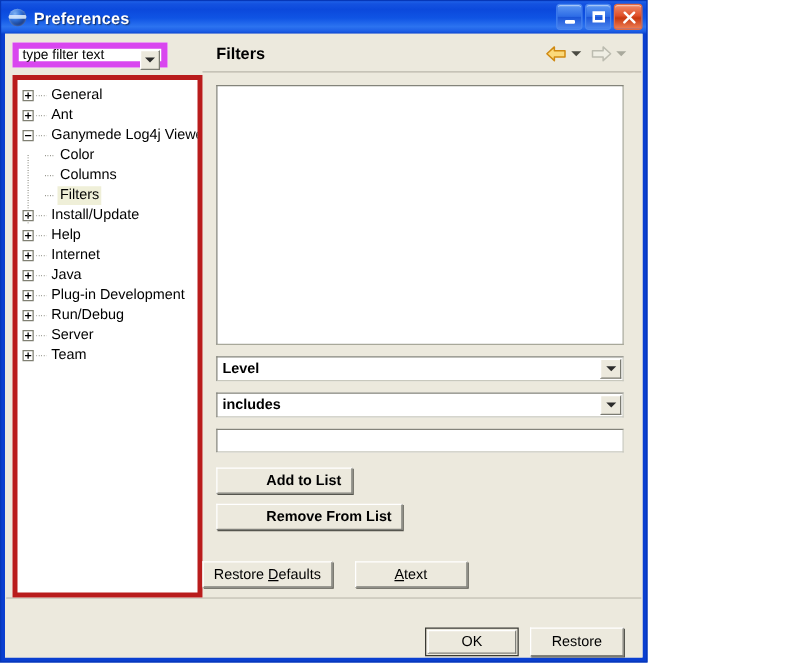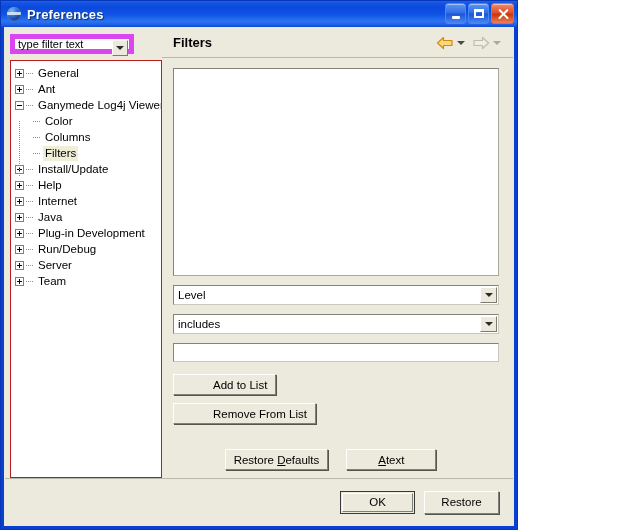--- a/index.html
+++ b/index.html
@@ -134,21 +134,21 @@
     width: 0; height: 0;
     border-left: 4px solid transparent;
     border-right: 4px solid transparent;
     border-top: 4px solid #2b2b2b;
   }
 
   #tree-wrap {
     margin: 6px 0 0 0;
     flex: 1; min-height: 0;
     background: #ffffff;
-    border: 1px solid #b91c1c;
+    border: 4px solid #b91c1c;
     box-sizing: border-box;
     overflow: hidden;
     position: relative;
   }
   #tree {
     padding: 4px 0 0 4px;
     font-size: 11.5px; color: #000000;
   }
   .tnode {
     display: flex; align-items: center;
@@ -214,21 +214,21 @@
     border-right: 4px solid transparent;
     border-top: 4px solid #4a4a42;
     margin-right: 4px;
   }
   .nav-caret.dim { border-top-color: #a9a99c; }
 
   #right-body {
     flex: 1; min-height: 0;
     padding: 10px 14px 0 11px;
     box-sizing: border-box;
-    display: flex; flex-direction: column;
+    display: flex; flex-direction: column; font-weight: bold;
   }
   #list-box {
     height: 208px; flex: none;
     background: #ffffff;
     border: 1px solid #a8a89a;
     border-top-color: #83837a; border-left-color: #83837a;
     box-sizing: border-box;
   }
   .combo-row {
     margin-top: 9px; flex: none;
@@ -272,35 +272,35 @@
     padding: 0 8px; white-space: nowrap;
   }
   #list-buttons { margin-top: 12px; flex: none; }
   #btn-add { margin-bottom: 8px; }
   #list-buttons .sq-btn { display: flex; width: max-content; padding-left: 39px; }
 
   #spacer { flex: 1; min-height: 0; }
 
   #apply-row {
     flex: none;
-    display: flex; justify-content: center; gap: 18px;
+    display: flex; justify-content: flex-start; gap: 18px;
     padding: 0 14px 8px 0;
   }
   #apply-row .sq-btn { min-width: 90px; }
   .mn { text-decoration: underline; }
 
   
   #bottom-sep {
     height: 1px; flex: none;
     background: #b9b6aa;
     margin: 0;
   }
   #bottom-bar {
     height: 46px; flex: none;
-    display: flex; align-items: center; justify-content: flex-end;
+    display: flex; align-items: flex-end; justify-content: flex-end;
     padding-right: 14px; gap: 9px;
     background: #ece9dd;
     padding-left: 15px;
   }
   #bottom-bar .sq-btn { min-width: 75px; height: 23px; }
   #btn-ok {
     border: 1px solid #3a3a34 !important;
     box-shadow: none !important;
     position: relative;
   }

